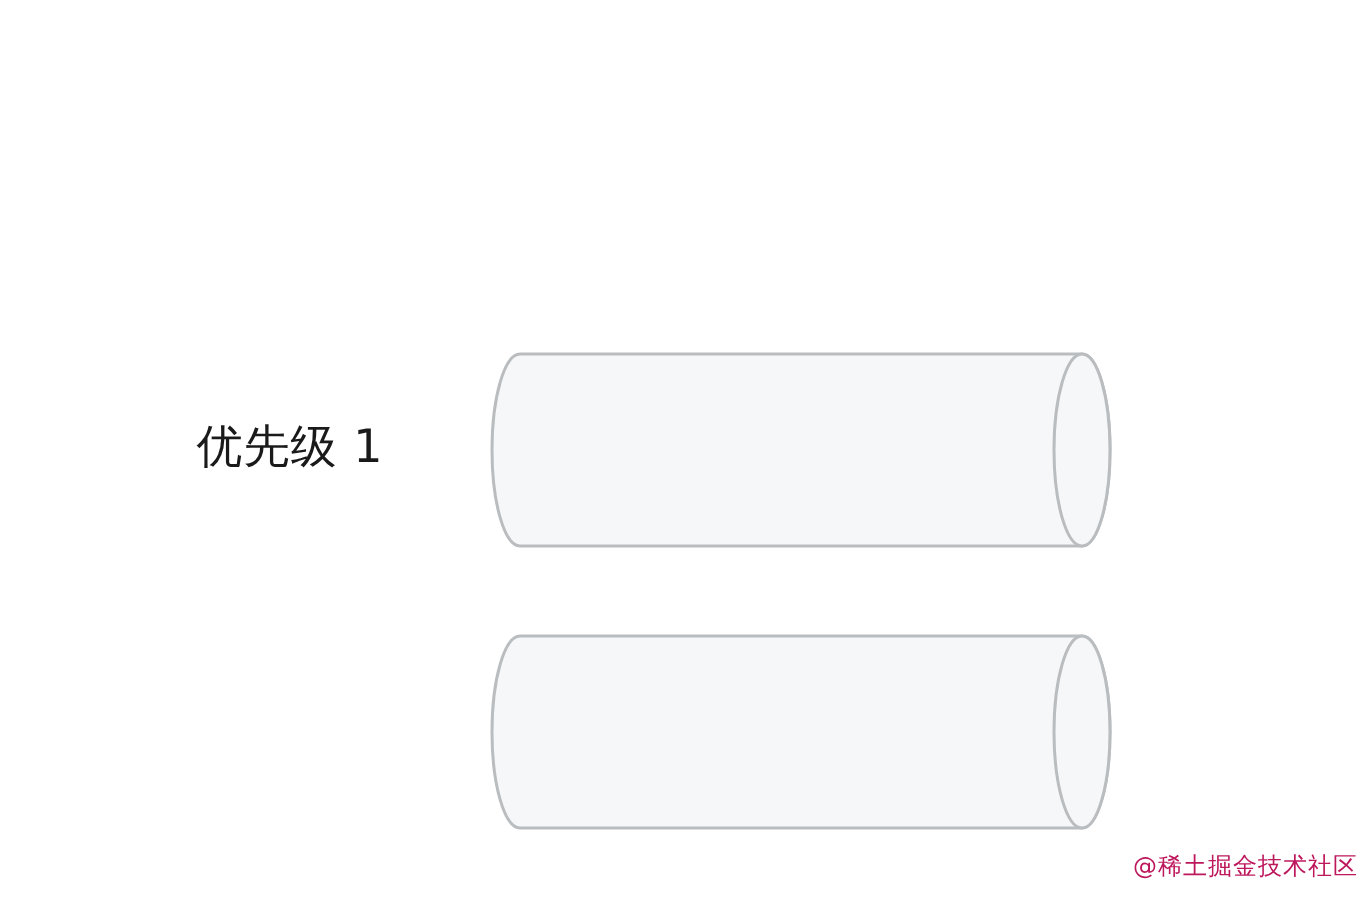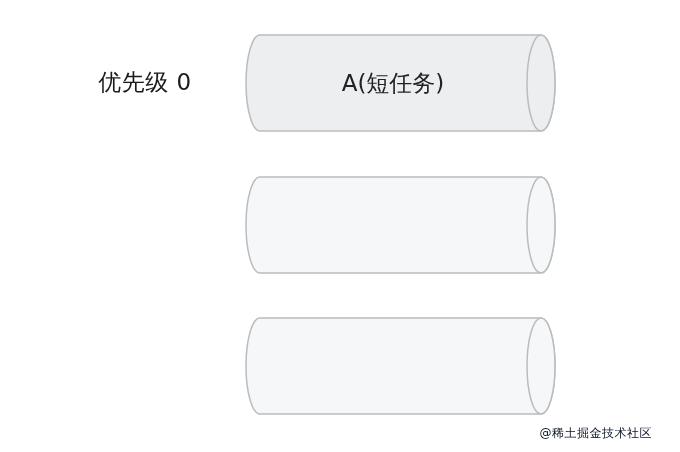--- a/index.html
+++ b/index.html
@@ -74,44 +74,35 @@
     font-size: 23px;
     line-height: 1;
     color: #222222;
     white-space: nowrap;
     pointer-events: none;
     font-family: "DejaVu Sans", "Liberation Sans", sans-serif;
   }
 
   .watermark {
     position: absolute;
-    right: 28px;
+    right: 1px;
     bottom: 10px;
     font-size: 12px;
-    color: #0f172a;
+    color: #be185d;
     letter-spacing: 0.5px;
     white-space: nowrap;
     font-family: "DejaVu Sans", "Liberation Sans", sans-serif;
   }
 </style>
 </head>
 <body>
 
 <div id="diagram">
-    <div class="queue-row" style="top: 32px;">
-      <div class="queue-label">优先级 0</div>
-      <div class="cylinder">
-        <svg class="cyl-svg" viewBox="0 0 322 98">
-          <path d="M 15 1 L 296 1 A 14 48 0 0 1 296 97 L 15 97 A 14 48 0 0 1 15 1 Z" fill="#edeef0" stroke="#b9bdc0" stroke-width="1.5"></path>
-          <ellipse cx="296" cy="49" rx="14" ry="48" fill="#edeef0" stroke="#b9bdc0" stroke-width="1.5"></ellipse>
-        </svg>
-        <div class="cyl-text">A(短任务)</div>
-      </div>
-    </div>
     <div class="queue-row" style="top: 174px;">
+      <div class="queue-label">优先级 1</div>
       <div class="cylinder">
         <svg class="cyl-svg" viewBox="0 0 322 98">
           <path d="M 15 1 L 296 1 A 14 48 0 0 1 296 97 L 15 97 A 14 48 0 0 1 15 1 Z" fill="#f6f7f8" stroke="#b9bdc0" stroke-width="1.5"></path>
           <ellipse cx="296" cy="49" rx="14" ry="48" fill="#f6f7f8" stroke="#b9bdc0" stroke-width="1.5"></ellipse>
         </svg>
       </div>
     </div>
     <div class="queue-row" style="top: 315px;">
       <div class="cylinder">
         <svg class="cyl-svg" viewBox="0 0 322 98">

